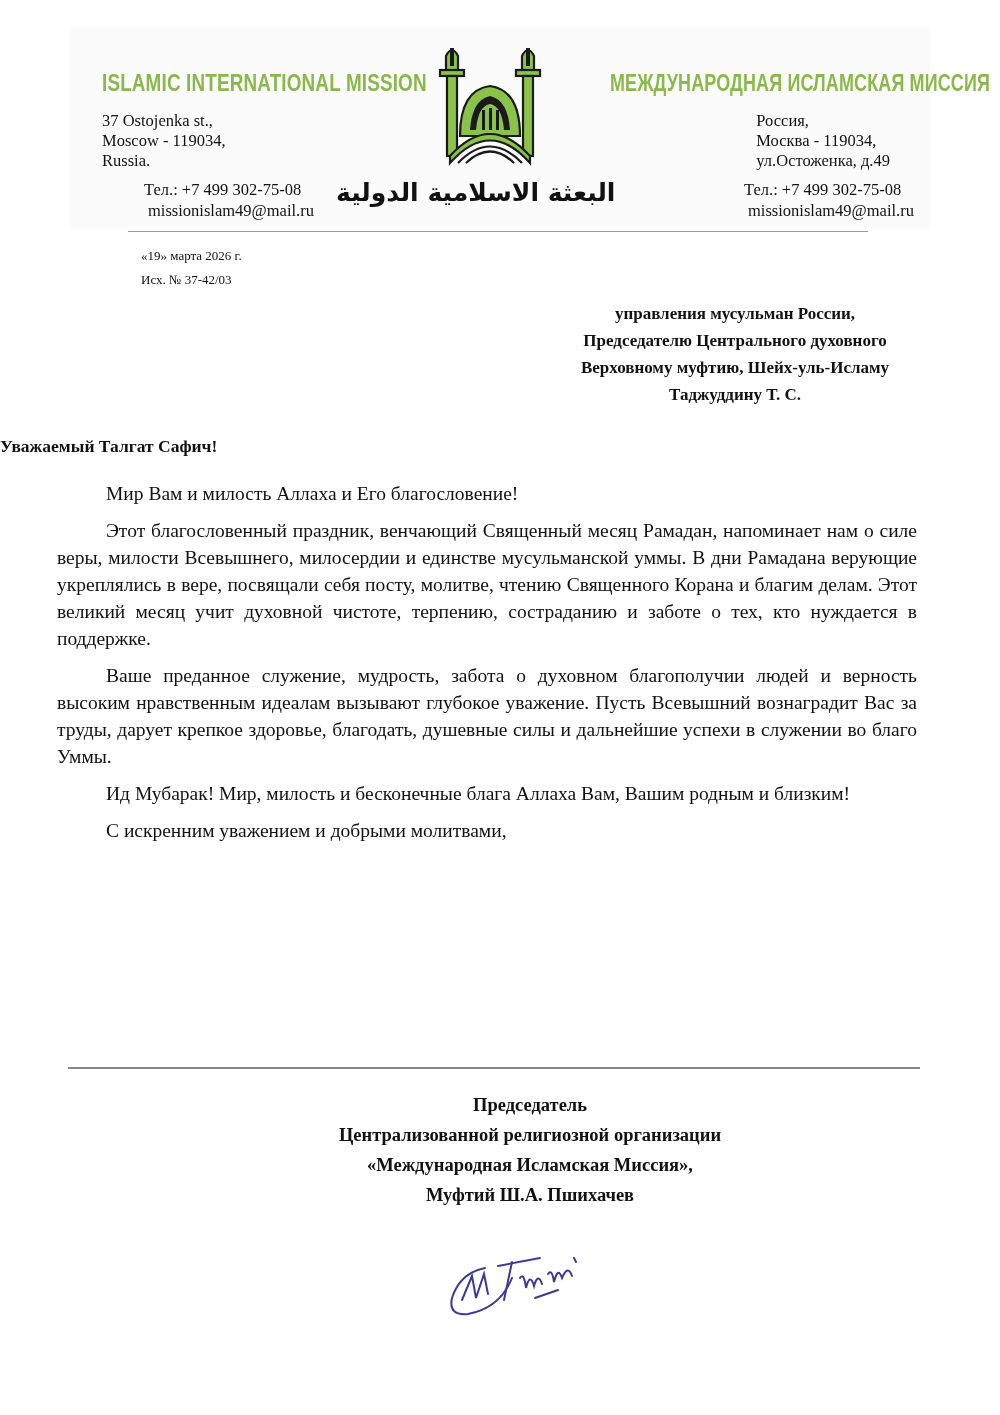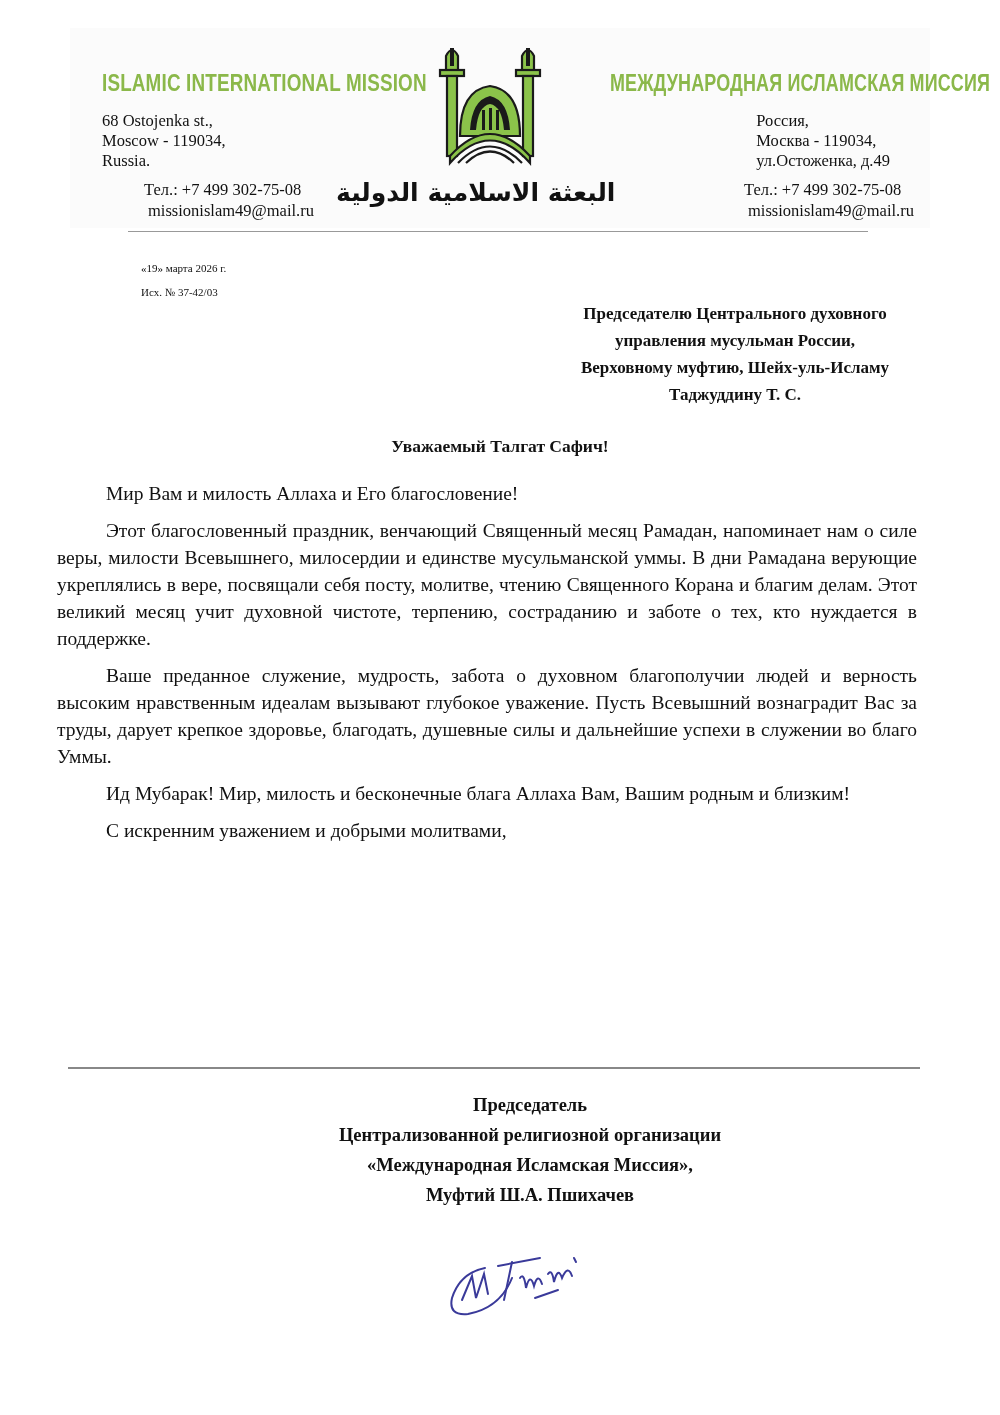--- a/index.html
+++ b/index.html
@@ -11,39 +11,39 @@
   .addr { position: absolute; font-size: 16.5px; line-height: 20px; white-space: nowrap; }
   .addr.left { left: 102px; top: 111px; text-align: left; }
   .addr.right { right: 110px; top: 111px; text-align: left; }
   .contact { position: absolute; font-size: 16.5px; line-height: 21px; white-space: nowrap; margin-left: 44px; }
   .contact.left { left: 100px; top: 179px; }
   .contact.right { left: 700px; top: 179px; }
   .contact .email { display: block; padding-left: 4px; }
   .arabic { position: absolute; left: 336px; top: 178px; font-family: "DejaVu Sans", sans-serif; font-weight: bold; font-size: 25px; direction: rtl; white-space: nowrap; }
   .logo { position: absolute; left: 430px; top: 38px; width: 120px; height: 130px; }
   .hr-top { position: absolute; left: 128px; top: 231px; width: 740px; height: 1px; background: #999; }
-  .meta { position: absolute; left: 141px; top: 256px; font-size: 11px; line-height: 24px; }
+  .meta { position: absolute; left: 141px; top: 244px; font-size: 13px; line-height: 24px; }
   .recipient { position: absolute; left: 540px; top: 300px; width: 390px; text-align: center; font-weight: bold; font-size: 17px; line-height: 27px; }
-  .greeting { position: absolute; left: 0; top: 436px; width: 1000px; text-align: center; font-weight: bold; font-size: 17.5px; }
+  .greeting { position: absolute; left: 0; top: 436px; width: 1000px; text-align: left; font-weight: bold; font-size: 17.5px; }
   .body-text { position: absolute; left: 57px; top: 480px; width: 860px; font-size: 19.5px; line-height: 27px; text-align: justify; }
   .body-text p { margin: 0 0 10px 0; text-indent: 49px; }
   .hr-bottom { position: absolute; left: 68px; top: 1067px; width: 852px; height: 2px; background: #888; }
   .signature-block { position: absolute; left: 0; top: 1090px; width: 1060px; text-align: center; font-weight: bold; font-size: 18.5px; line-height: 30px; }
   .signature { position: absolute; left: 440px; top: 1228px; width: 180px; height: 100px; }
 </style>
 </head>
 <body>
 
 <div class="letterhead"></div>
 
 <div class="brand en">ISLAMIC INTERNATIONAL MISSION</div>
 <div class="brand ru">МЕЖДУНАРОДНАЯ ИСЛАМСКАЯ МИССИЯ</div>
 
 <div class="addr left">
-  <div>68 Ostojenka st.,</div>
+  <div>37 Ostojenka st.,</div>
   <div>Moscow - 119034,</div>
   <div>Russia.</div>
 </div>
 
 <div class="addr right">
   <div>Россия,</div>
   <div>Москва - 119034,</div>
   <div>ул.Остоженка, д.49</div>
 </div>
 
@@ -87,22 +87,22 @@
 <div class="arabic">البعثة الاسلامية الدولية</div>
 
 <div class="hr-top"></div>
 
 <div class="meta">
   <div>«19» марта 2026 г.</div>
   <div>Исх. №  37-42/03</div>
 </div>
 
 <div class="recipient">
+  <div>управления мусульман России,</div>
   <div>Председателю Центрального духовного</div>
-  <div>управления мусульман России,</div>
   <div>Верховному муфтию, Шейх-уль-Исламу</div>
   <div>Таджуддину Т. С.</div>
 </div>
 
 <div class="greeting">Уважаемый Талгат Сафич!</div>
 
 <div class="body-text">
   <p>Мир Вам и милость Аллаха и Его благословение!</p>
   <p>Этот благословенный праздник, венчающий Священный месяц Рамадан, напоминает нам о силе веры, милости Всевышнего, милосердии и единстве мусульманской уммы. В дни Рамадана верующие укреплялись в вере, посвящали себя посту, молитве, чтению Священного Корана и благим делам. Этот великий месяц учит духовной чистоте, терпению, состраданию и заботе о тех, кто нуждается в поддержке.</p>
   <p>Ваше преданное служение, мудрость, забота о духовном благополучии людей и верность высоким нравственным идеалам вызывают глубокое уважение. Пусть Всевышний вознаградит Вас за труды, дарует крепкое здоровье, благодать, душевные силы и дальнейшие успехи в служении во благо Уммы.</p>

